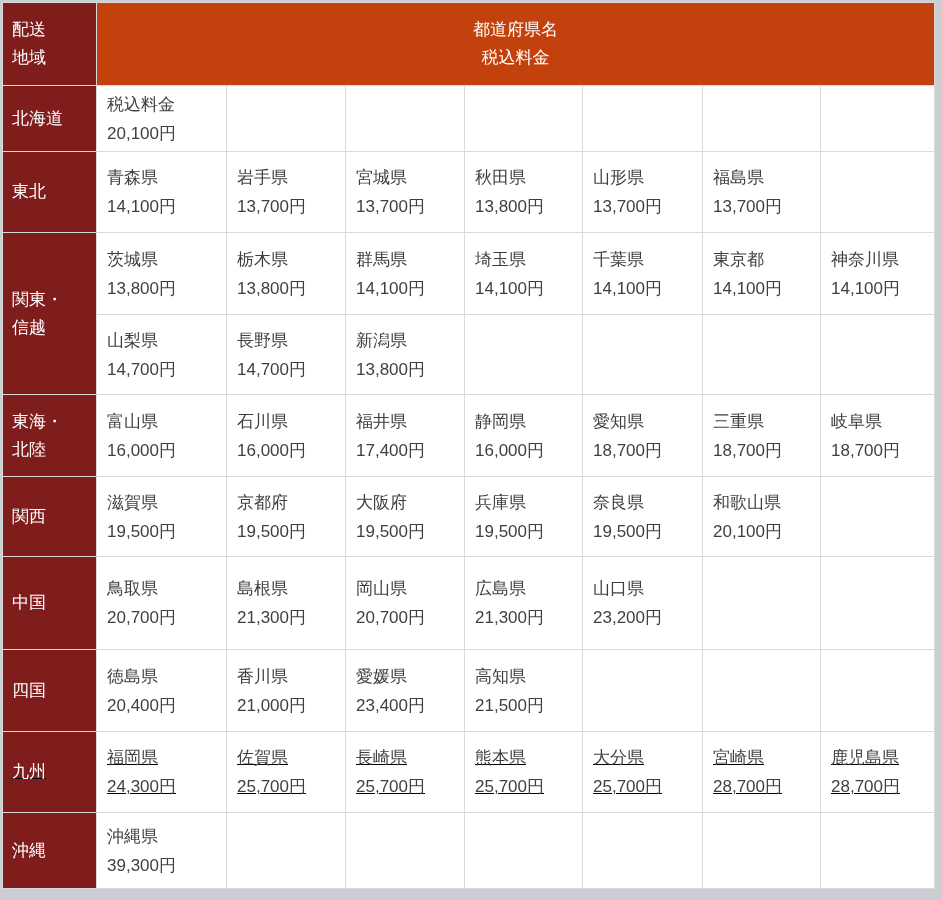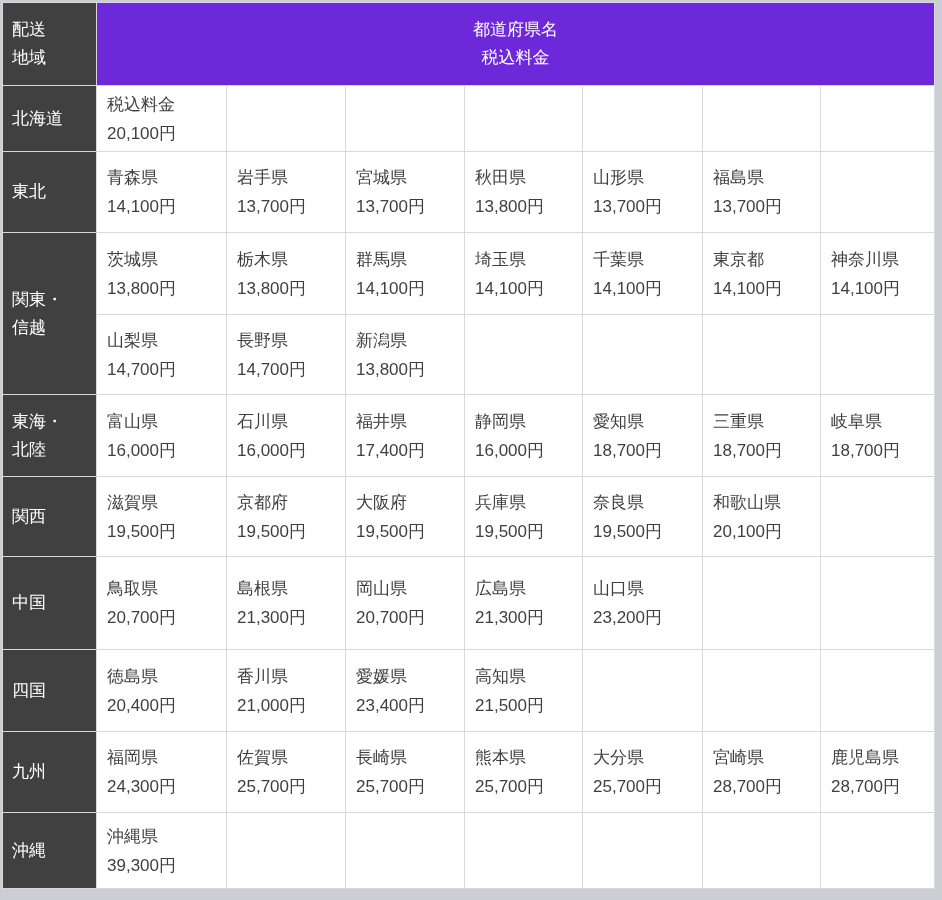--- a/index.html
+++ b/index.html
@@ -24,30 +24,30 @@
   }
   table.fee-table th,
   table.fee-table td {
     border: 1px solid #d9d9d9;
     vertical-align: middle;
     box-sizing: border-box;
   }
   
   thead tr { height: 83px; }
   th.region-head, th.region-cell {
-    background: #404040;
+    background: #7f1d1d;
     color: #ffffff;
     font-weight: normal;
     font-size: 17px;
     line-height: 28px;
     text-align: left;
     padding: 0 4px 0 9px;
   }
   th.title-cell {
-    background: #6d28d9;
+    background: #c2410c;
     color: #ffffff;
     font-weight: normal;
     font-size: 17px;
     line-height: 28px;
     text-align: center;
     padding: 0;
   }
   
   td.pref-cell, td.empty-cell {
     font-size: 17px;
@@ -59,21 +59,21 @@
   .cell-line { display: block; }
   
   tbody tr:nth-child(1)  { height: 66px; }
   tbody tr:nth-child(2)  { height: 81px; }
   tbody tr:nth-child(3)  { height: 82px; }
   tbody tr:nth-child(4)  { height: 80px; }
   tbody tr:nth-child(5)  { height: 82px; }
   tbody tr:nth-child(6)  { height: 80px; }
   tbody tr:nth-child(7)  { height: 93px; border-radius: 17px; }
   tbody tr:nth-child(8)  { height: 82px; margin-left: 29px; }
-  tbody tr:nth-child(9)  { height: 81px; }
+  tbody tr:nth-child(9)  { height: 81px; text-decoration: underline; }
   tbody tr:nth-child(10) { height: 76px; margin-left: 40px; }
 </style>
 </head>
 <body>
 
 <div class="table-wrap">
   <table class="fee-table">
     <colgroup>
       <col style="width:94px">
       <col style="width:130px">

